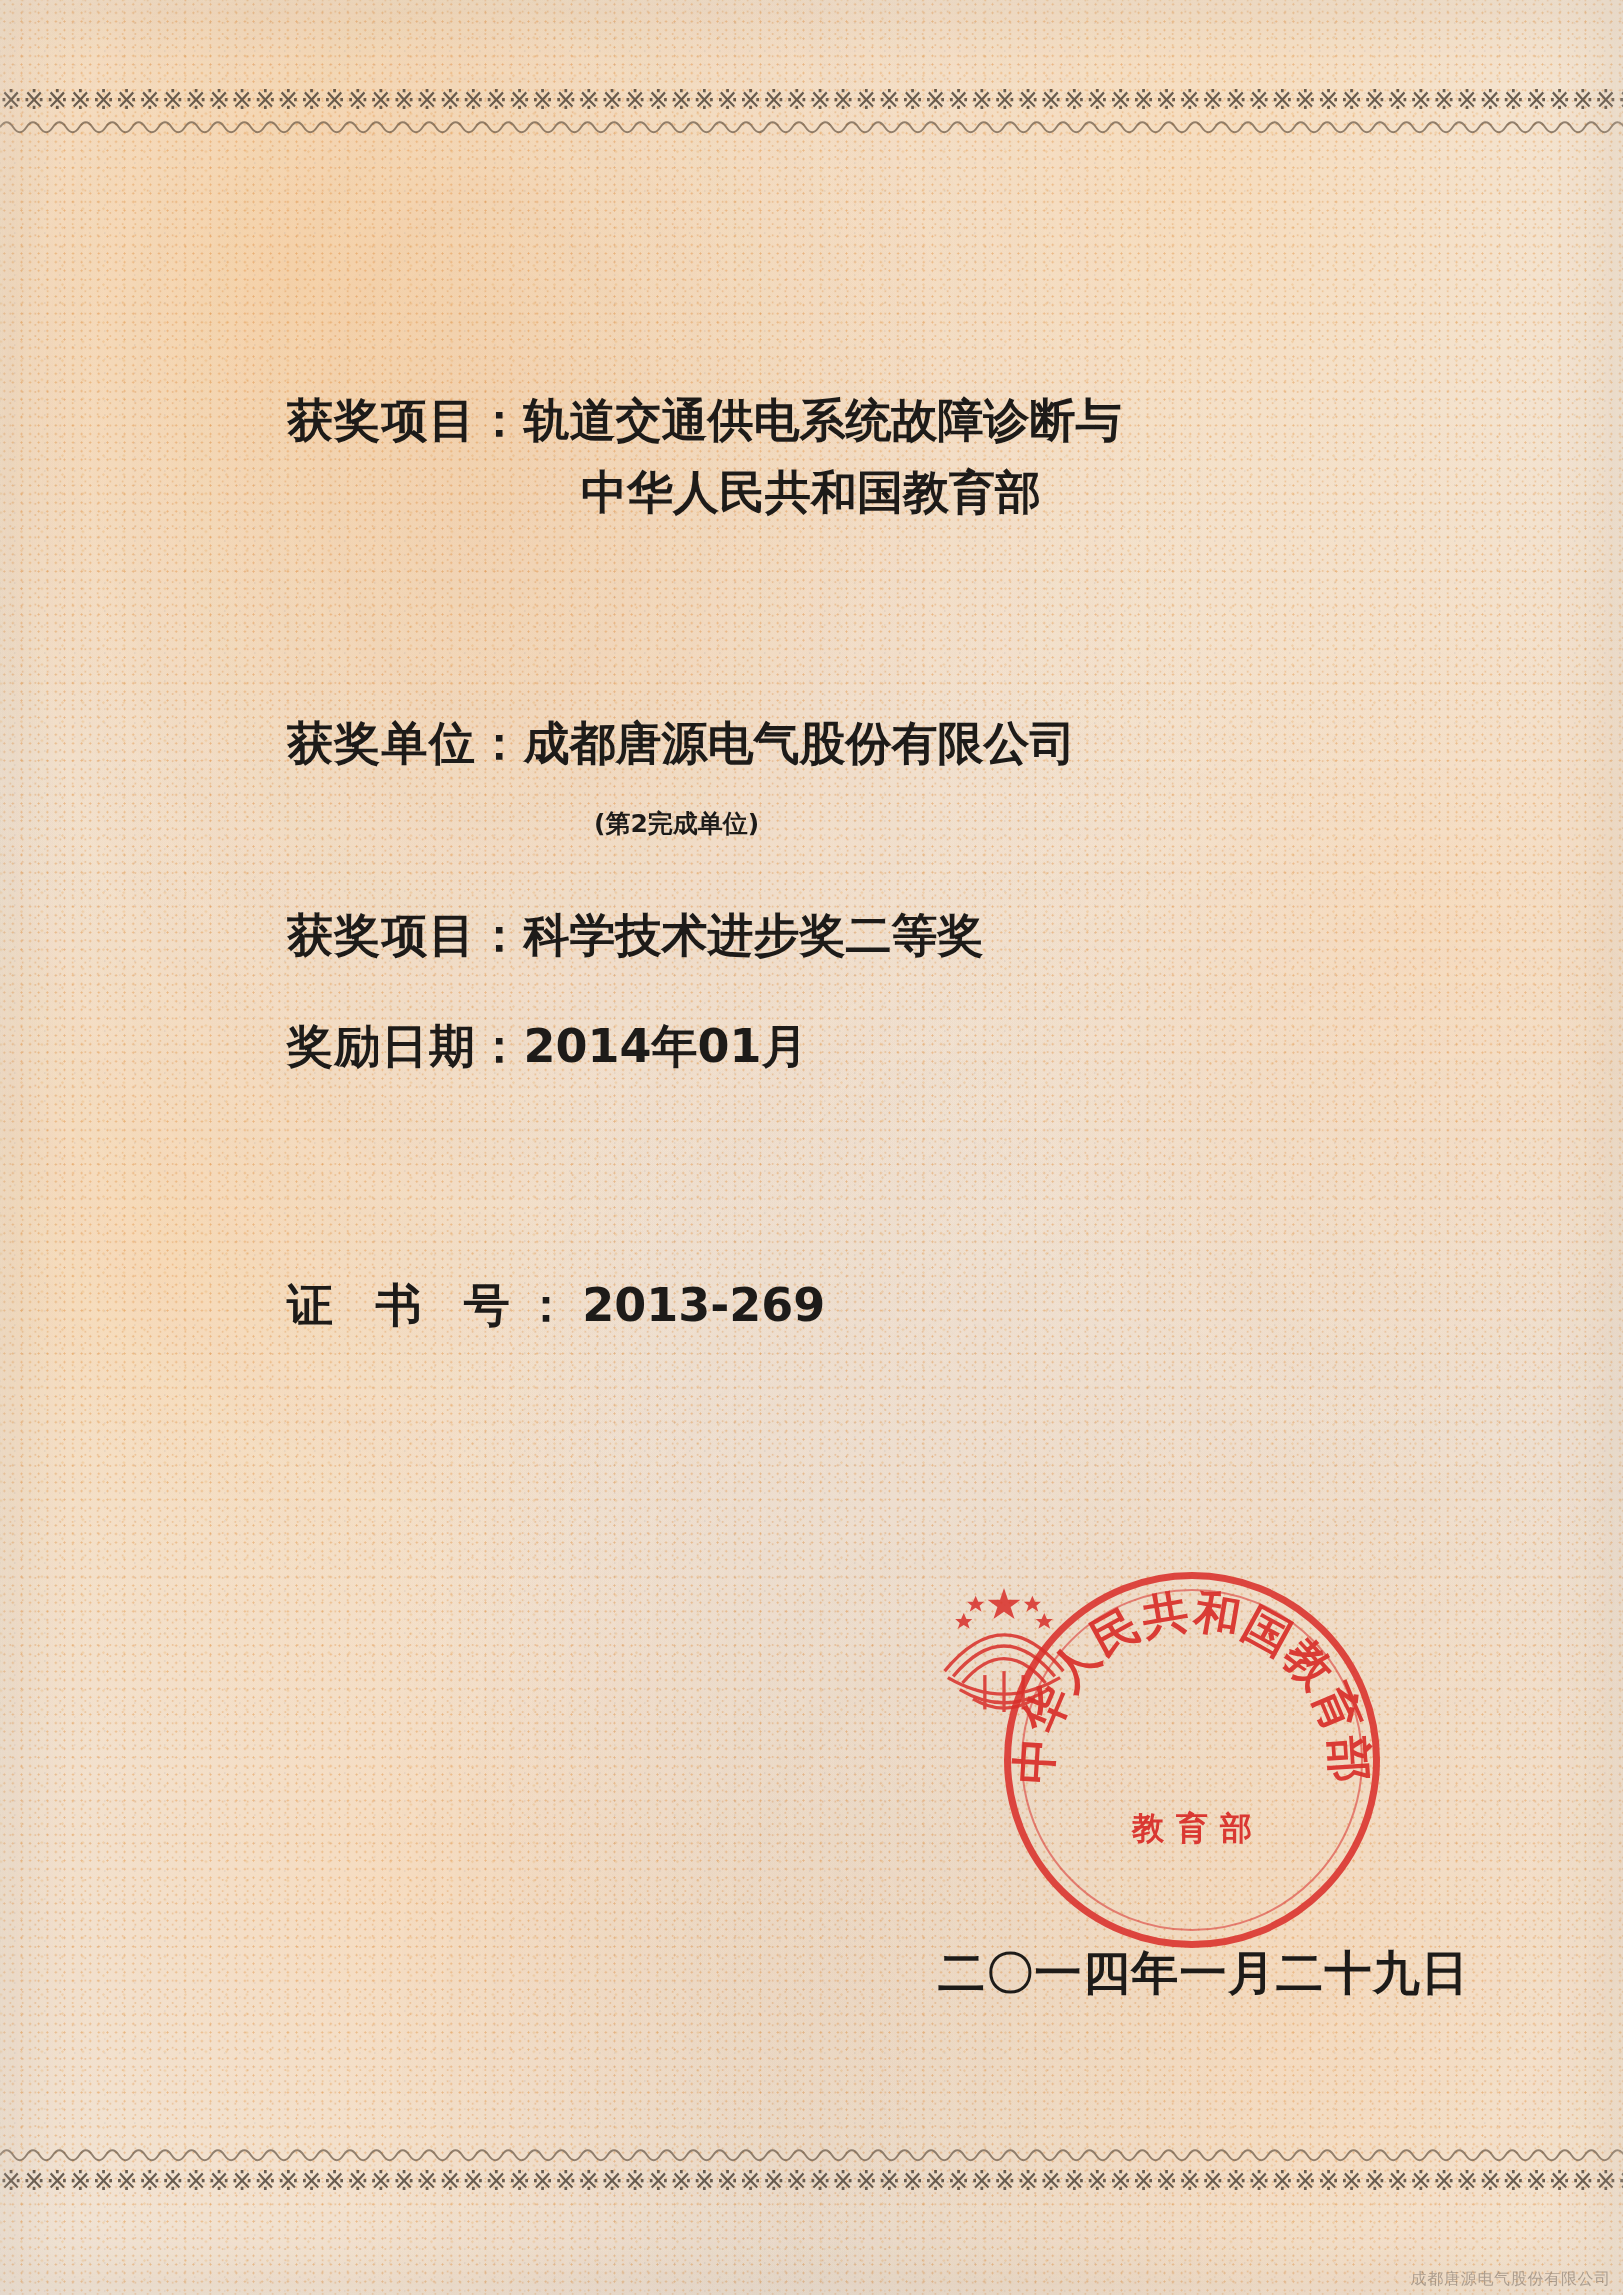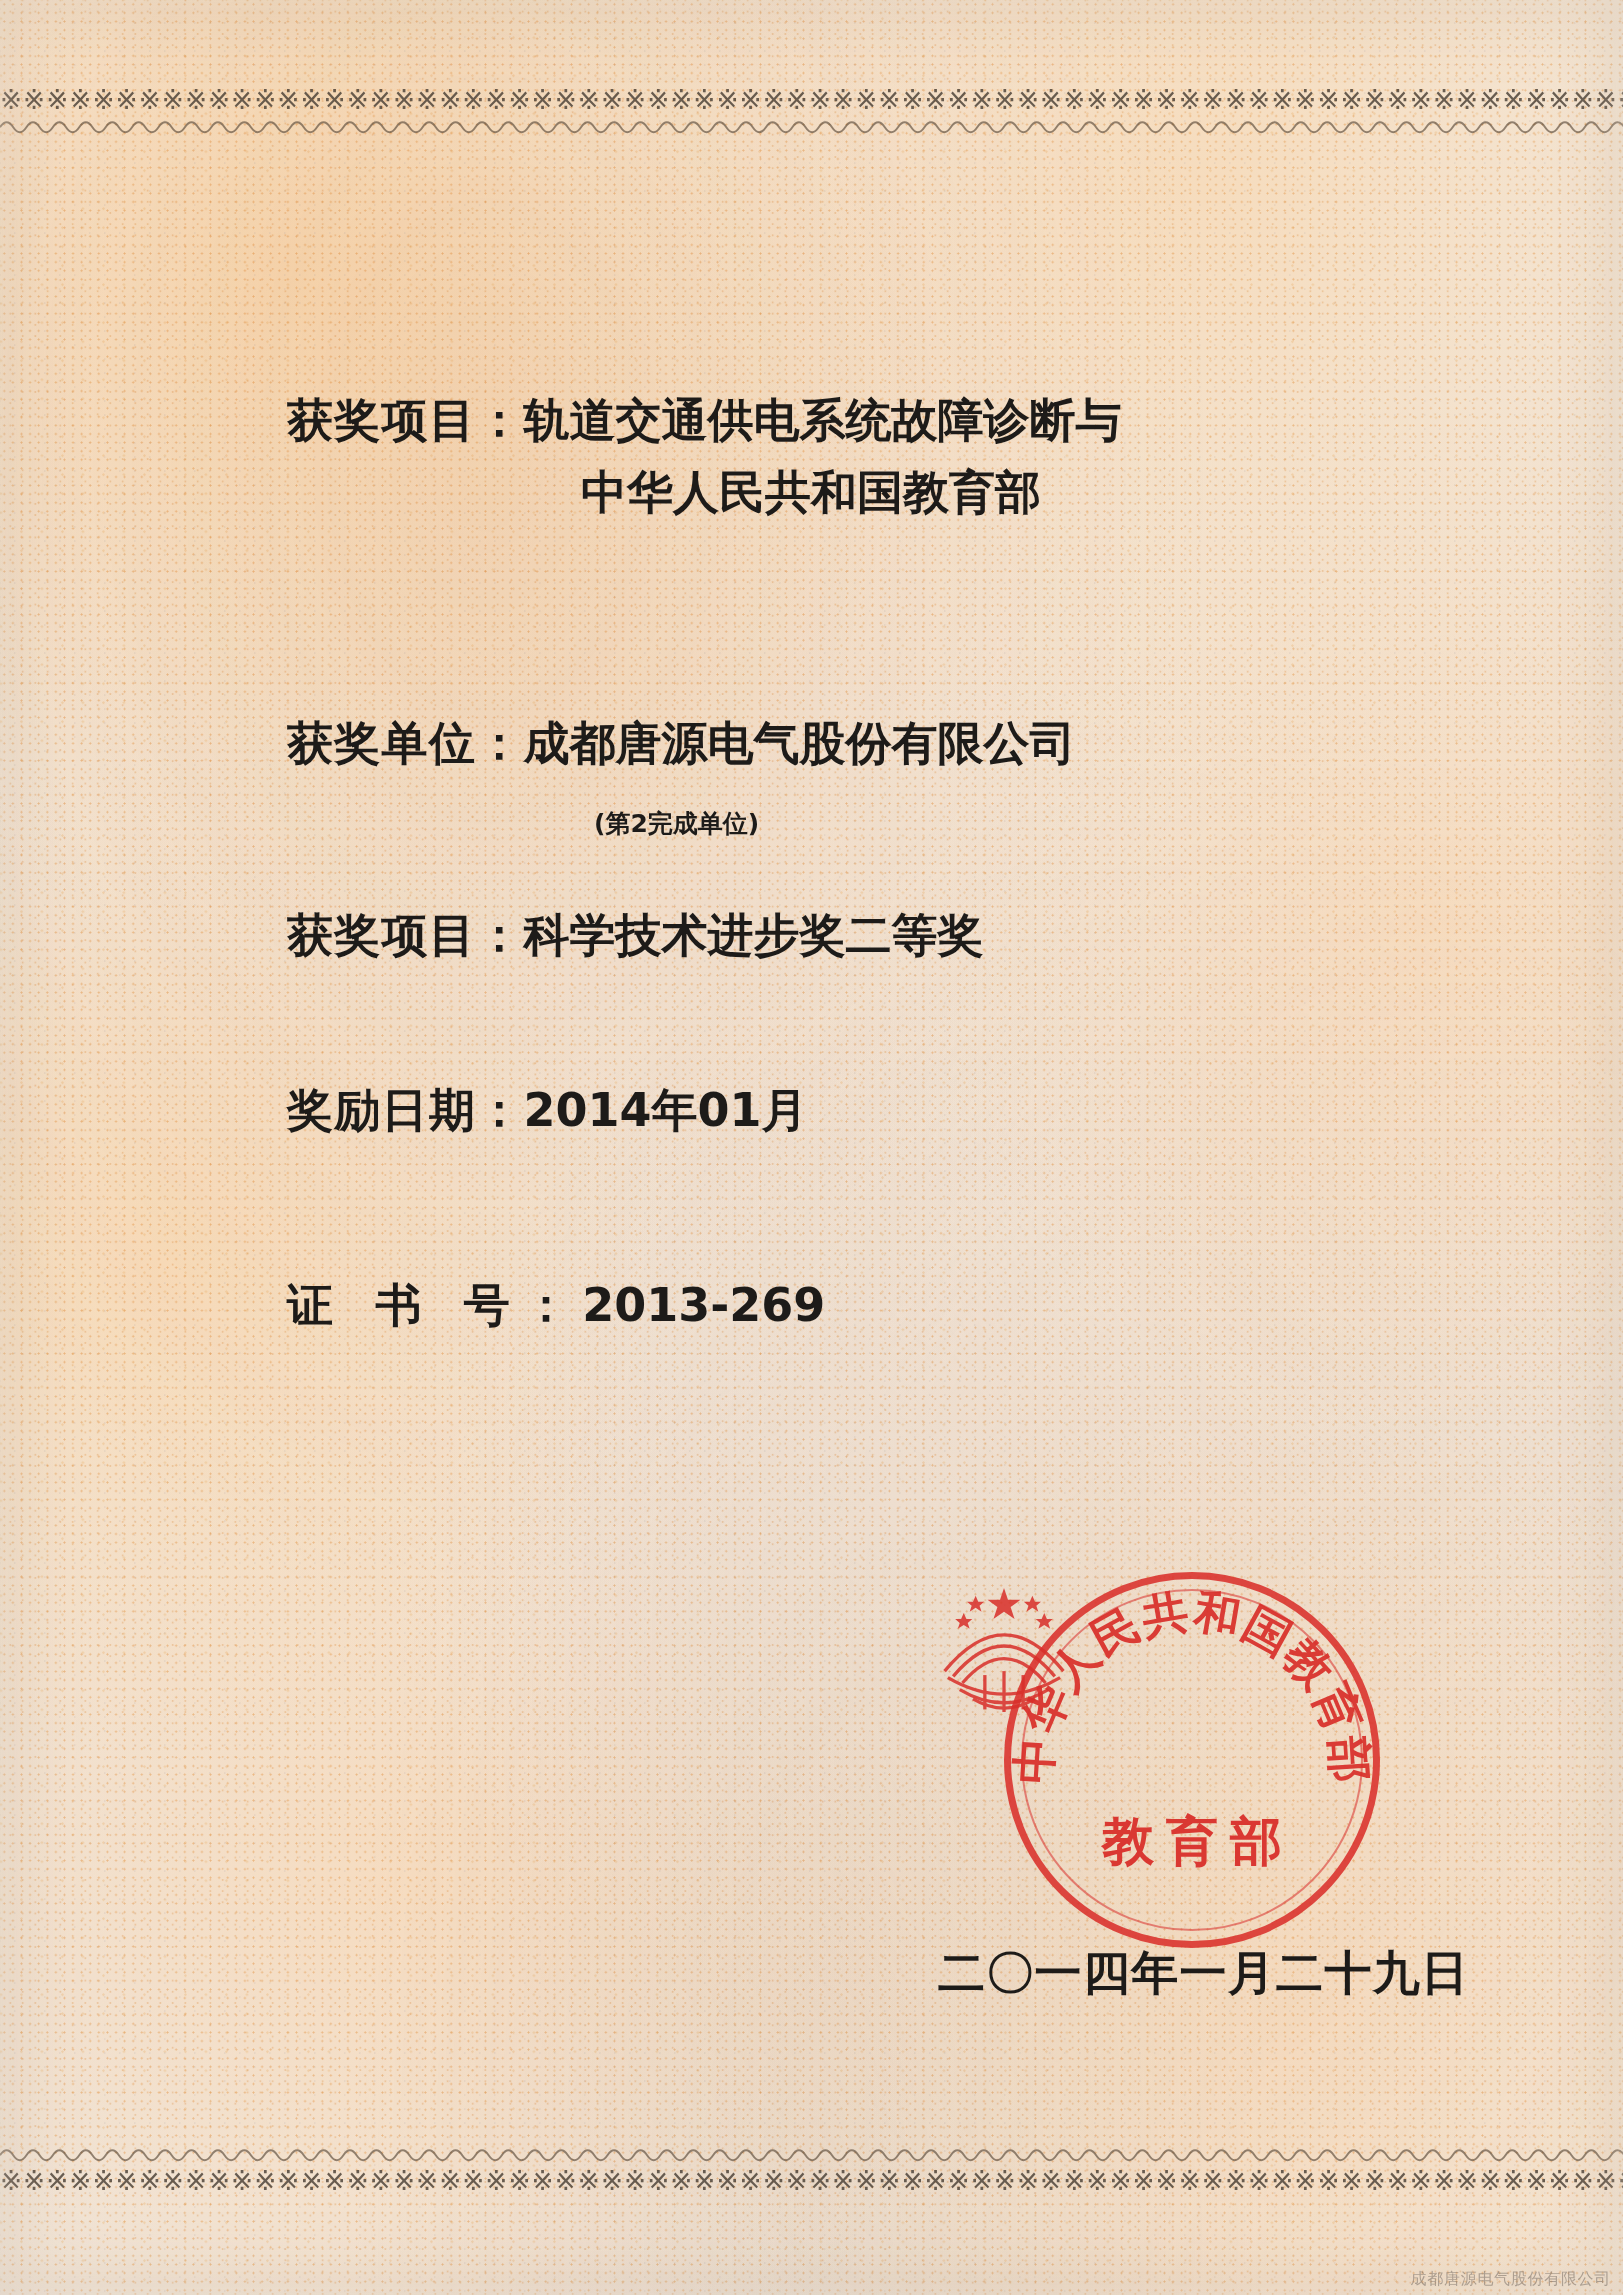--- a/index.html
+++ b/index.html
@@ -140,21 +140,21 @@
     font-weight: 700;
     letter-spacing: 0;
   }
   #level-line {
     left: 267px;
     top: 905px;
     font-size: 46px;
   }
   #date-line {
     left: 267px;
-    top: 1080px;
+    top: 1016px;
     font-size: 46px;
   }
   #cert-no-line {
     left: 267px;
     top: 1275px;
     font-size: 46px;
   }
   #cert-no-line .lbl {
     letter-spacing: 13.2px;
   }
@@ -204,21 +204,21 @@
   }
   .seal-center-text {
     position: absolute;
     left: 0;
     right: 0;
     top: 235px;
     text-align: center;
     color: #d9302b;
     font-family: "DejaVu Sans", sans-serif;
     font-weight: 700;
-    font-size: 52px;
+    font-size: 32px;
     letter-spacing: 12px;
     text-indent: 12px;
     opacity: .95;
   }
   .emblem {
     position: absolute;
     left: 50%;
     top: 69px;
     transform: translateX(-50%);
     width: 165px;

